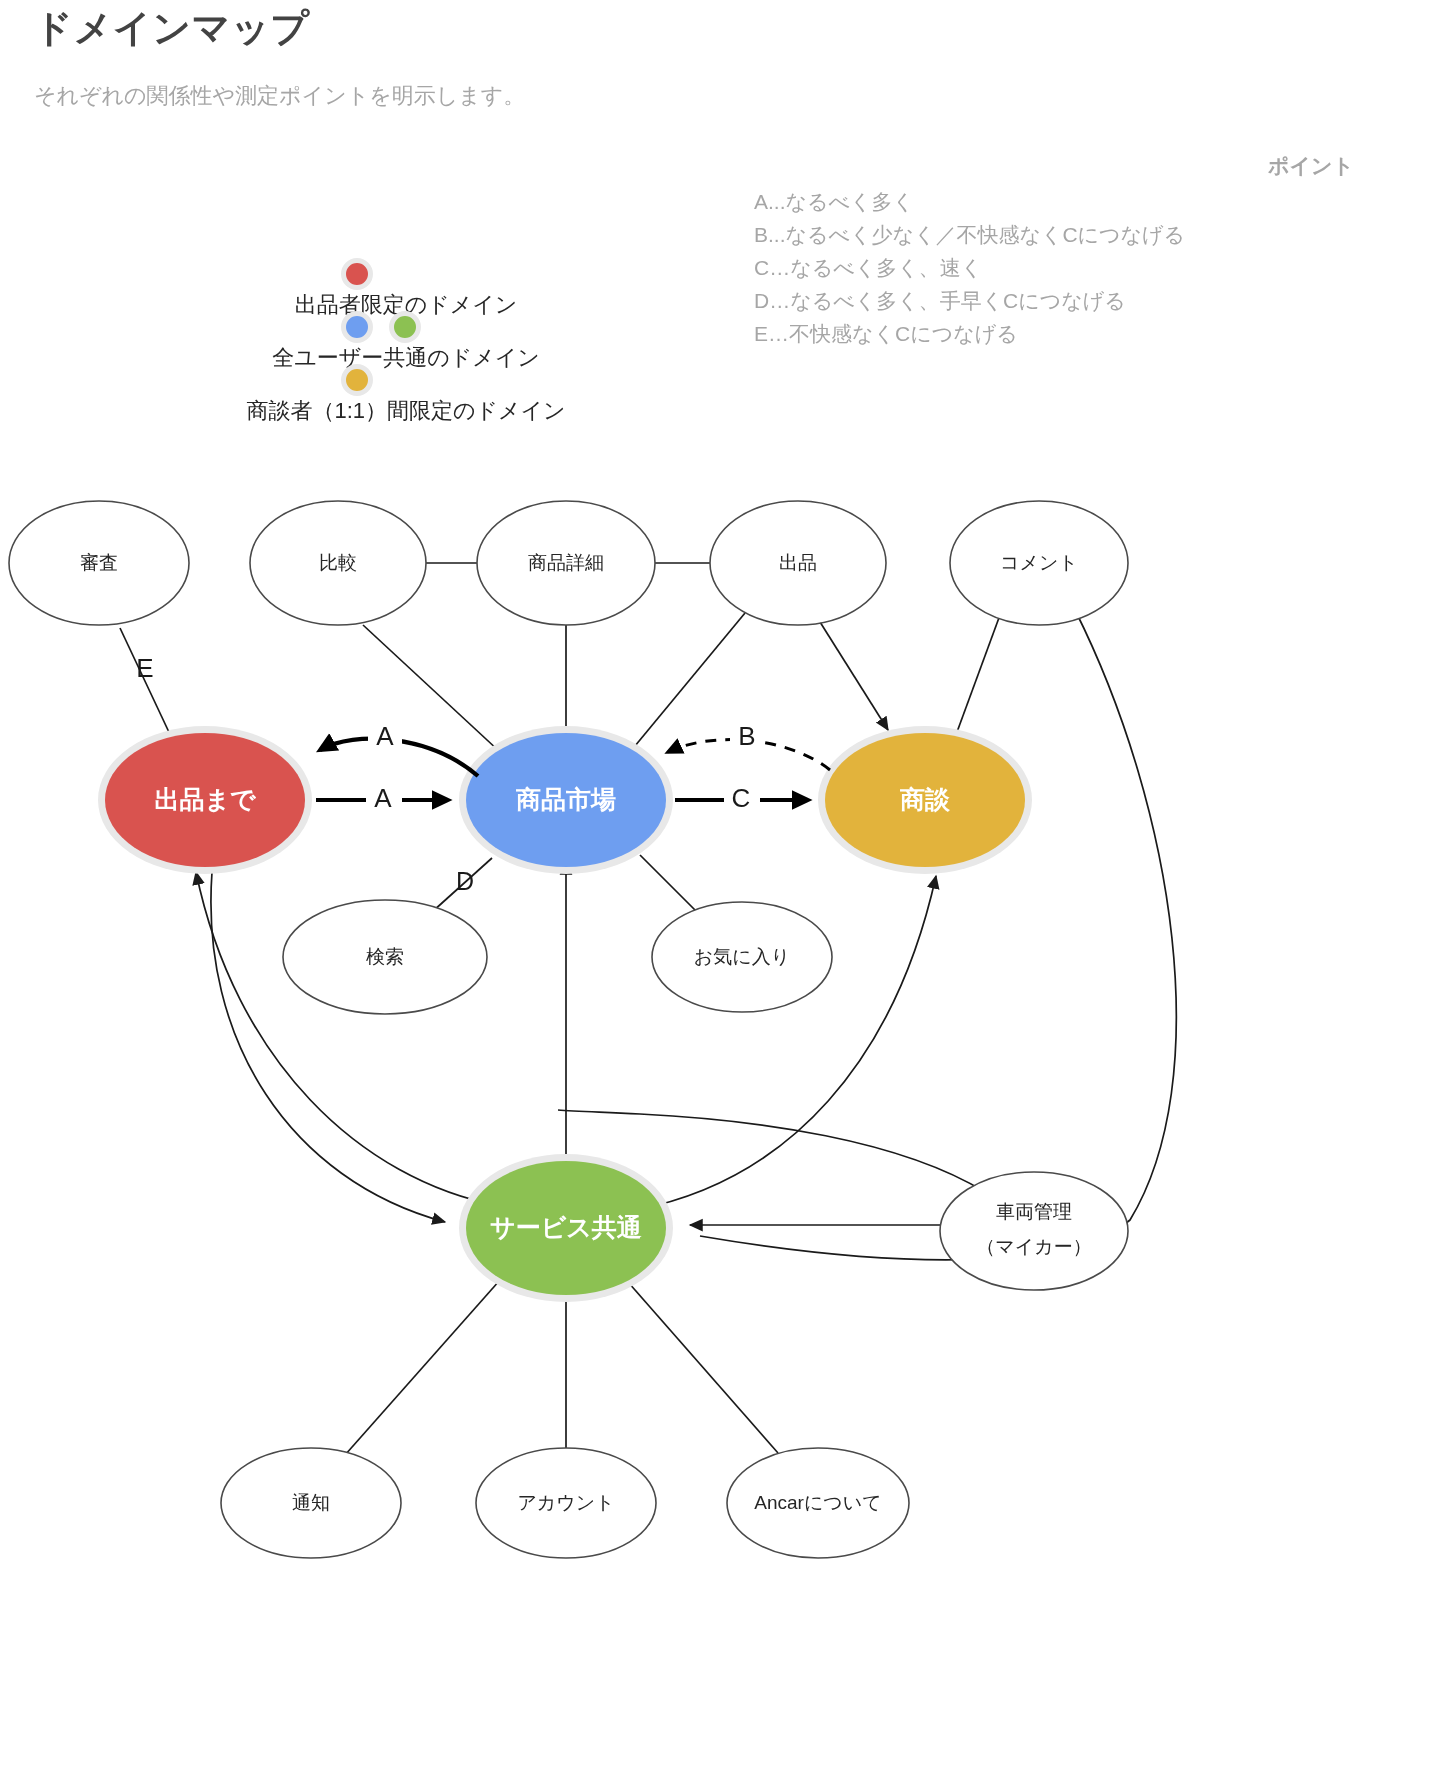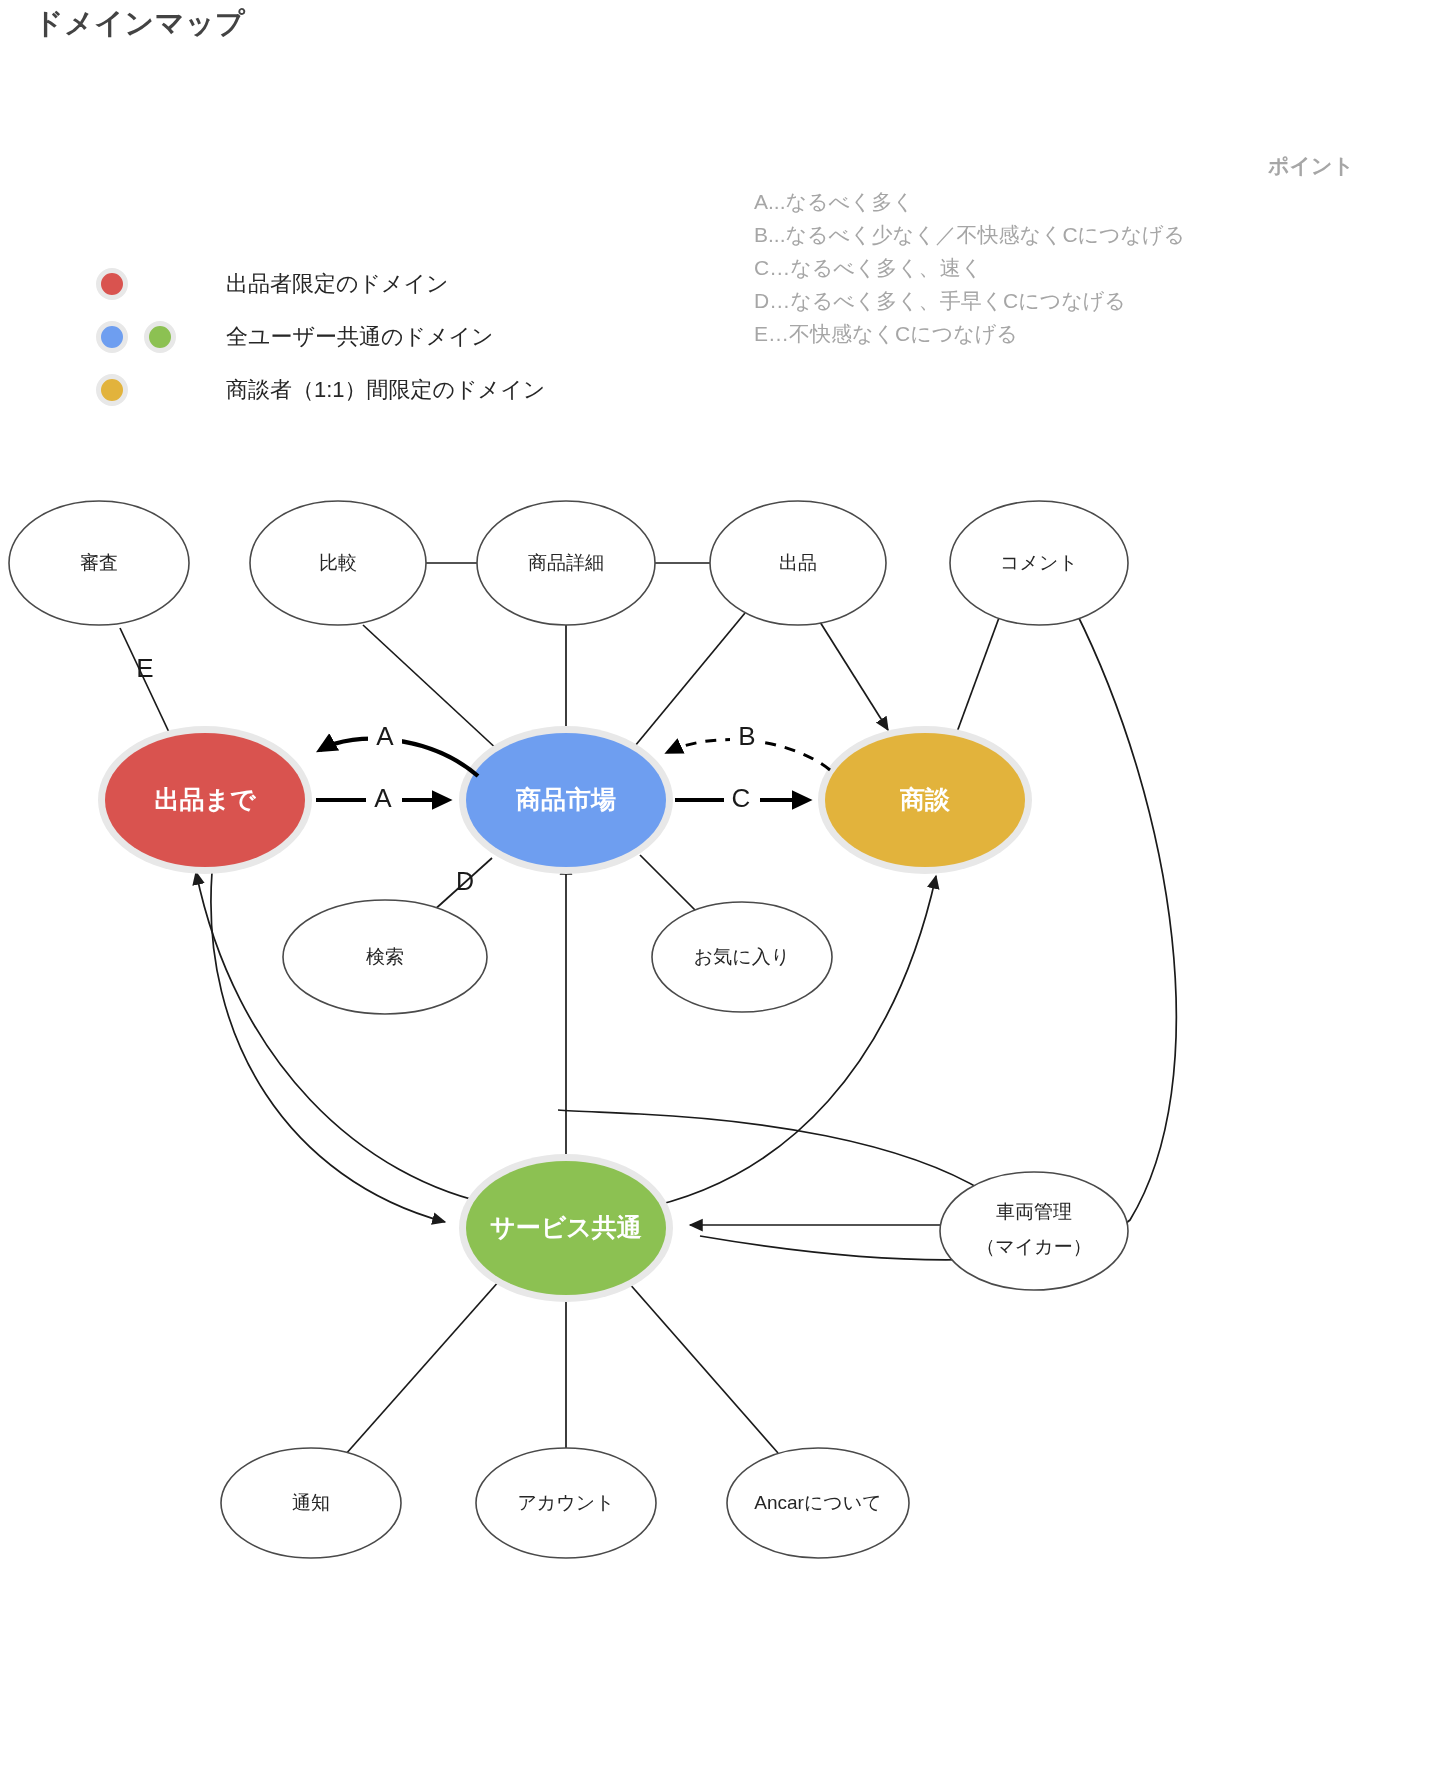--- a/index.html
+++ b/index.html
@@ -18,21 +18,21 @@
   }
 
   
   #header {
     position: absolute;
     left: 34px;
     top: 6px;
     width: 700px;
   }
   #page-title {
-    font-size: 29px;
+    font-size: 38px;
     font-weight: bold;
     color: #434343;
     letter-spacing: 0.5px;
     margin: 0 0 26px 0;
     line-height: 1.2;
   }
   .subtitle-line {
     font-size: 22px;
     color: #a6a6a6;
     line-height: 1.6;
@@ -66,20 +66,21 @@
     position: absolute;
     left: 96px;
     top: 258px;
     width: 620px;
   }
   .legend-row {
     display: flex;
     align-items: center;
     height: 52px;
     margin-bottom: 1px;
+    flex-direction: column;
   }
   .swatch-zone {
     width: 130px;
     display: flex;
     align-items: center;
     gap: 16px;
   }
   .swatch {
     width: 32px;
     height: 32px;
@@ -159,20 +160,21 @@
     fill: #1a1a1a;
     text-anchor: middle;
     dominant-baseline: middle;
   }
 </style>
 </head>
 <body>
 
 <div id="header">
   <h1 id="page-title">ドメインマップ</h1>
+  <div class="subtitle-line">それぞれの関係性や測定ポイントを明示します。</div>
 </div>
 
 <div id="points-block">
   <div id="points-heading">ポイント</div>
   <div class="point-line">A...なるべく多く</div>
   <div class="point-line">B...なるべく少なく／不快感なくCにつなげる</div>
   <div class="point-line">C…なるべく多く、速く</div>
   <div class="point-line">D…なるべく多く、手早くCにつなげる</div>
   <div class="point-line">E…不快感なくCにつなげる</div>
 </div>

